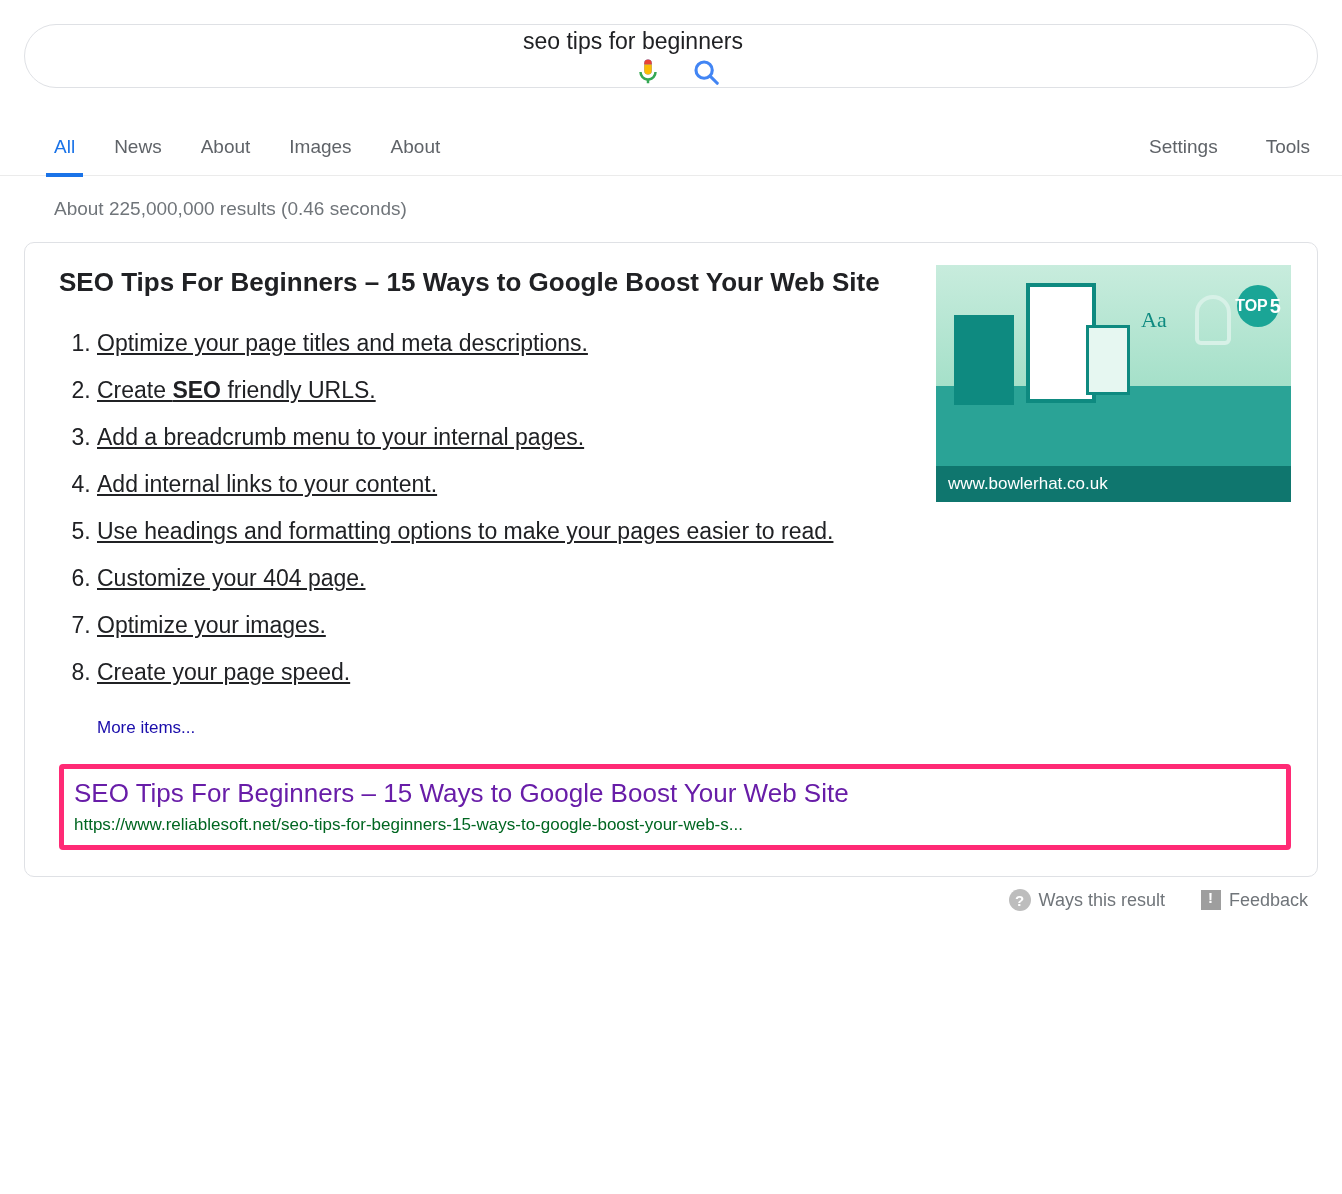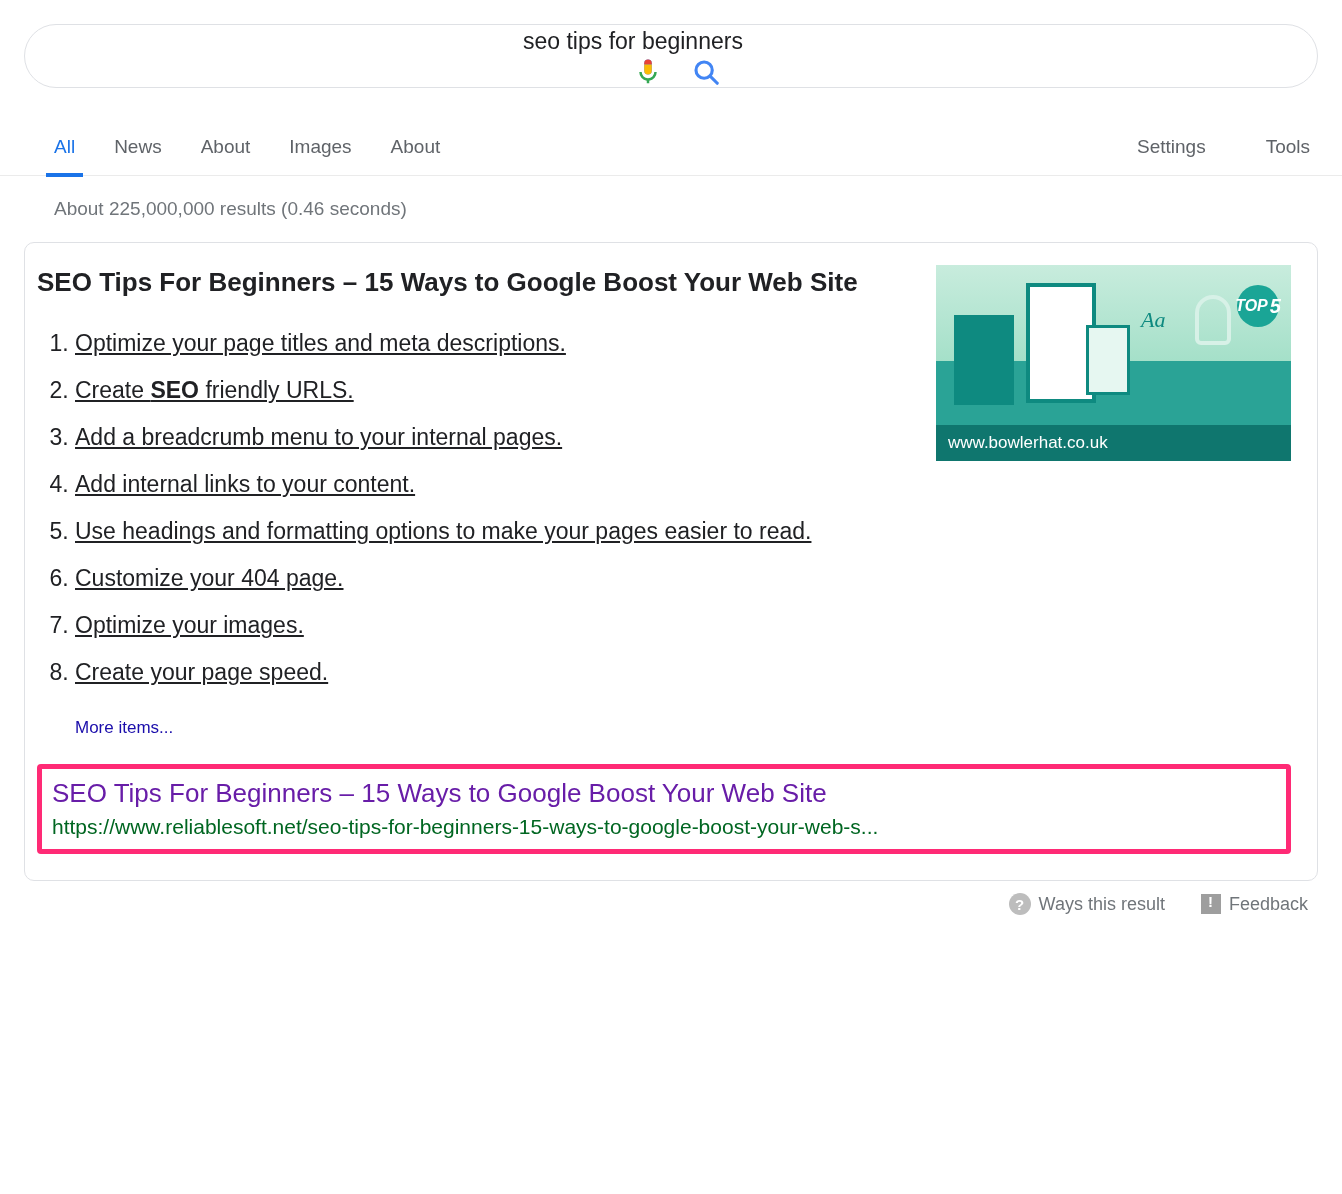--- a/index.html
+++ b/index.html
@@ -52,34 +52,34 @@
     color: #1a73e8;
     font-weight: 500;
   }
   .tab.active::after {
     content: "";
     position: absolute;
     left: -4px; right: -4px; bottom: -1px;
     height: 4px;
     background: #1a73e8;
   }
-  .tabs-right { margin-left: auto; display: flex; gap: 60px; }
+  .tabs-right { margin-left: auto; display: flex; gap: 48px; }
   .tabs-right .rlink { font-size: 19px; color: #5f6368; cursor: pointer; }
   
   .stats {
     font-size: 19px;
     color: #70757a;
     padding: 22px 0 22px 54px;
   }
   
   .card {
     margin: 0 24px 0 24px;
     border: 1px solid #dfe1e5;
     border-radius: 10px;
-    padding: 22px 26px 26px 12px;
+    padding: 22px 26px 26px 34px;
     position: relative;
   }
   .card-top { display: flex; gap: 24px; }
   .card-text { flex: 1; }
   .snippet-title {
     font-size: 26px;
     font-weight: 700;
     line-height: 1.35;
     color: #202124;
     margin-bottom: 20px;
@@ -99,25 +99,24 @@
     margin-left: 38px;
     cursor: pointer;
   }
   
   .thumb-wrap {
     width: 355px;
     flex-shrink: 0;
   }
   .thumb {
     width: 355px;
-    height: 160px;
+    height: 201px;
     background: linear-gradient(180deg,#c8ecdd 0%, #a5e0c9 60%, #2aa396 60%, #2aa396 100%);
     position: relative;
     overflow: hidden;
-    font-style: italic;
   }
   .thumb .shape1 { position:absolute; left:18px; top:50px; width:60px; height:90px; background:#0e8a80; }
   .thumb .shape2 { position:absolute; left:90px; top:18px; width:70px; height:120px; background:#fff; border:4px solid #0e8a80; }
   .thumb .shape3 { position:absolute; left:150px; top:60px; width:44px; height:70px; background:#e6f7f1; border:3px solid #0e8a80; }
   .thumb .aa { position:absolute; left:205px; top:42px; font-size:22px; color:#0e8a80; font-family:serif; }
   .thumb .badge { position:absolute; right:12px; top:20px; width:42px; height:42px; border-radius:50%; background:#1aa596; color:#fff; display:flex; align-items:center; justify-content:center; font-weight:700; font-size:16px;}
   .thumb .lock { position:absolute; right:60px; top:30px; width:36px; height:50px; border:4px solid #d7f1e7; border-radius:18px 18px 6px 6px;}
   .thumb-caption {
     background: #0f766e;
     color: #fff;
@@ -132,21 +131,21 @@
     padding: 8px 10px 10px 10px;
   }
   .result-title {
     color: #681da8;
     font-size: 26px;
     line-height: 1.3;
     cursor: pointer;
   }
   .result-url {
     color: #006621;
-    font-size: 21px;
+    font-size: 17px;
     margin-top: 4px;
     word-break: break-all;
   }
   
   .footer-row {
     display: flex;
     justify-content: flex-end;
     gap: 36px;
     margin: 12px 34px 0 0;
     align-items: center;

